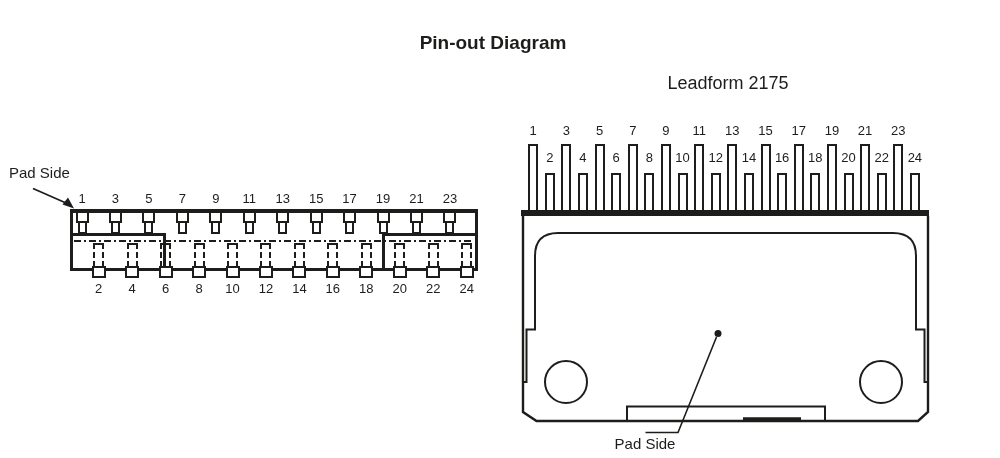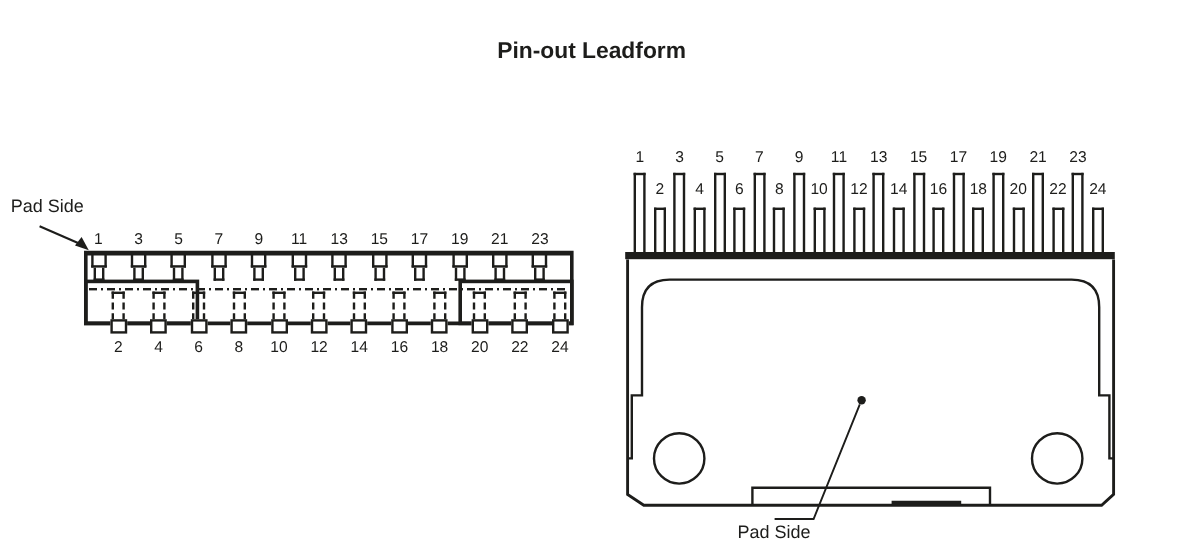--- a/index.html
+++ b/index.html
@@ -29,21 +29,21 @@
   
   .rp-tall{position:absolute;width:10px;height:67px;border:2px solid var(--ink);border-bottom:none;background:#fff;}
   .rp-short{position:absolute;width:10px;height:38px;border:2px solid var(--ink);border-bottom:none;background:#fff;}
   .r-bar{position:absolute;left:521px;top:210px;width:408px;height:6px;background:var(--ink);z-index:3;}
 </style>
 </head>
 <body>
 
 <div class="canvas">
 
-  <div class="title">Pin-out Leadform</div>
+  <div class="title">Pin-out Diagram</div>
 
 
   <div class="pad-label" style="left:9px;top:164px">Pad Side</div>
 
   <svg class="abs" style="left:25px;top:182px" width="55" height="30" viewBox="0 0 55 30">
     <line x1="8" y1="6.5" x2="41" y2="21" stroke="#1d1d1b" stroke-width="1.8"></line>
     <polygon points="49,26.5 37.5,22.5 43,15.5" fill="#1d1d1b"></polygon>
   </svg>
 
   <div class="l-body"></div>
@@ -118,20 +118,21 @@
       <div class="lp-bs" style="left: 392.75px; top: 266px;"></div>
       <div class="pin-num" style="left: 399.75px; top: 282px;">20</div>
       <div class="lp-bd" style="left: 427.7px; top: 243px;"></div>
       <div class="lp-bs" style="left: 426.2px; top: 266px;"></div>
       <div class="pin-num" style="left: 433.2px; top: 282px;">22</div>
       <div class="lp-bd" style="left: 461.15px; top: 243px;"></div>
       <div class="lp-bs" style="left: 459.65px; top: 266px;"></div>
       <div class="pin-num" style="left: 466.65px; top: 282px;">24</div>
     </div>
 
+  <div class="lf-label" style="left:728px;top:73px">Leadform 2175</div>
 
   <div class="abs" style="left:0;top:0;width:1000px;height:458px;pointer-events:none">
       <div class="pin-num" style="left: 533.2px; top: 124px;">1</div>
       <div class="rp-tall" style="left: 528.2px; top: 144px;"></div>
       <div class="pin-num" style="left: 566.39px; top: 124px;">3</div>
       <div class="rp-tall" style="left: 561.39px; top: 144px;"></div>
       <div class="pin-num" style="left: 599.58px; top: 124px;">5</div>
       <div class="rp-tall" style="left: 594.58px; top: 144px;"></div>
       <div class="pin-num" style="left: 632.77px; top: 124px;">7</div>
       <div class="rp-tall" style="left: 627.77px; top: 144px;"></div>

